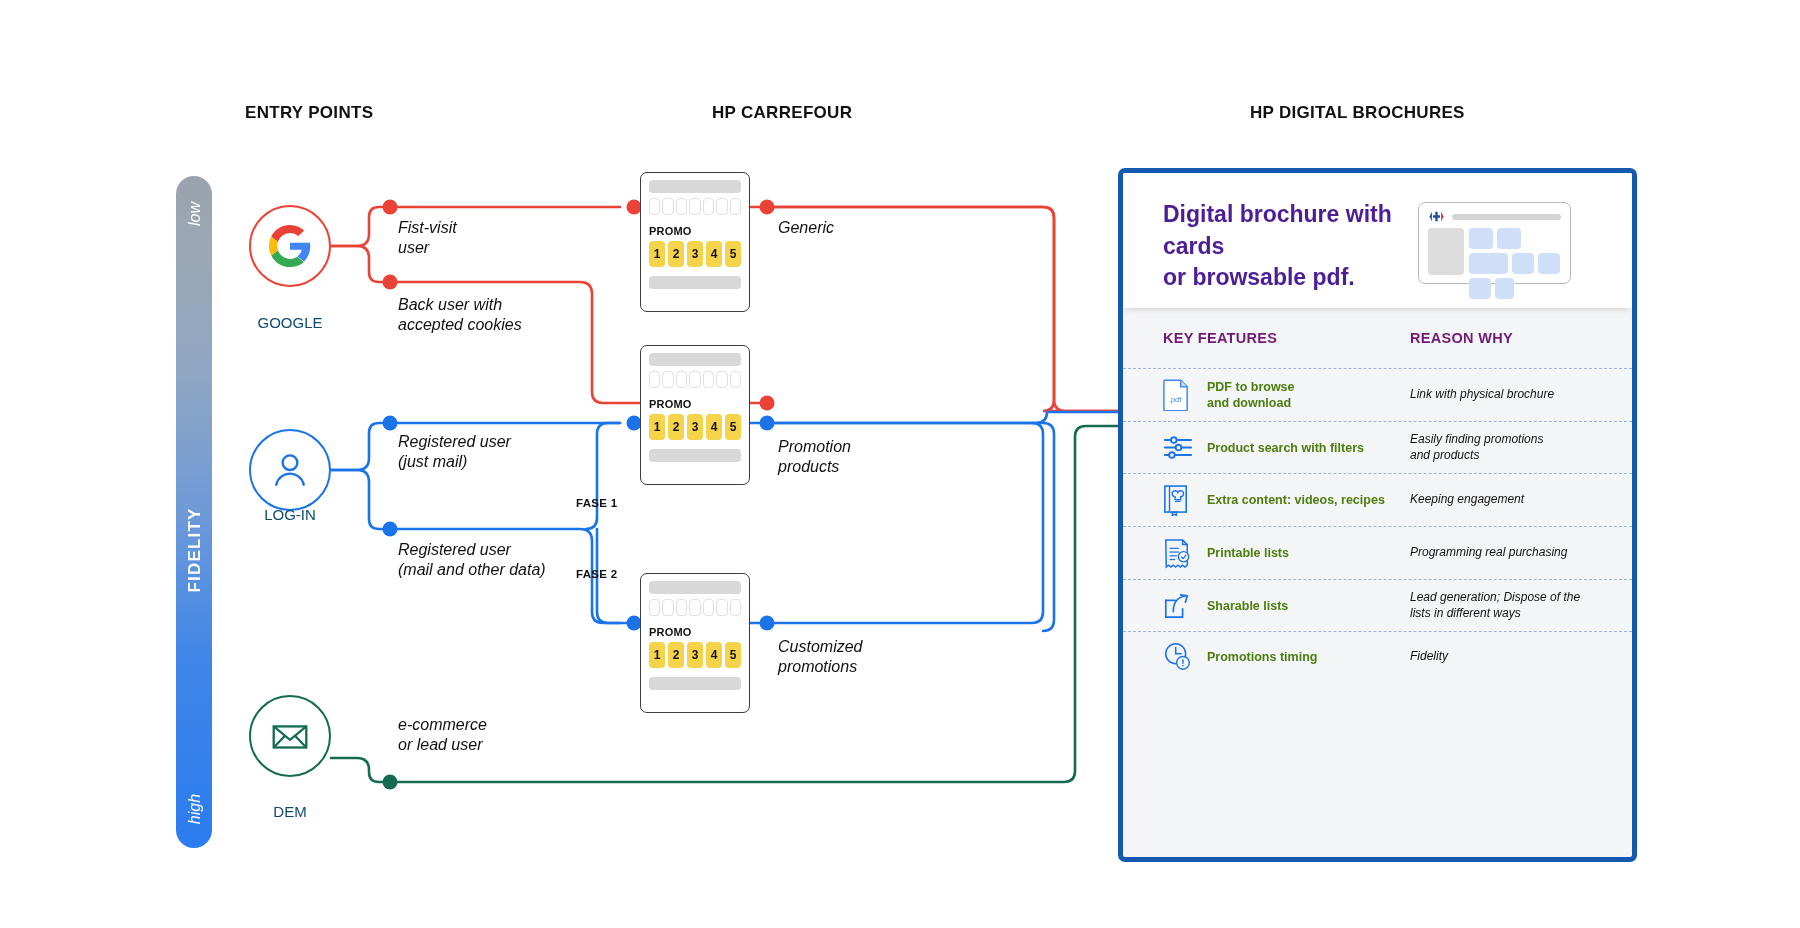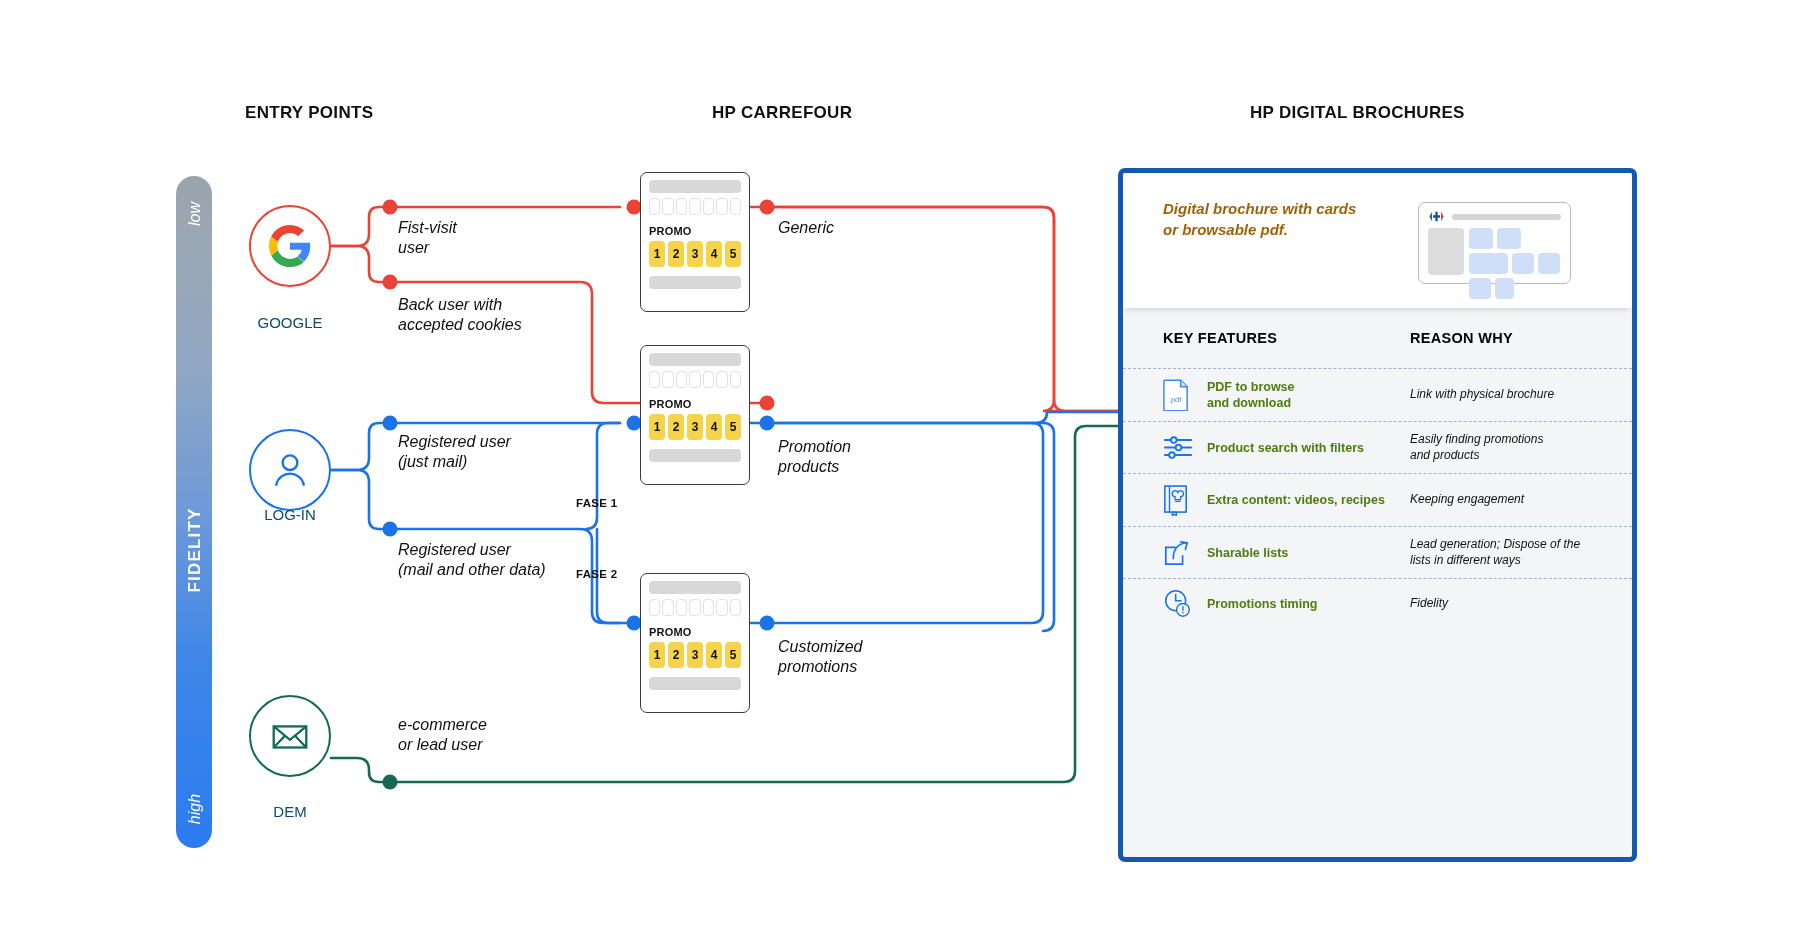--- a/index.html
+++ b/index.html
@@ -59,34 +59,34 @@
                  display:flex;align-items:center;justify-content:center;}
   .promo .botbar{height:13px;border-radius:4px;background:#d8d8d8;margin-top:9px;}
 
   
   #panel{position:absolute;left:1118px;top:168px;width:519px;height:694px;
          border:5px solid #1558b0;border-radius:7px;background:#f4f5f6;
          box-sizing:border-box;overflow:hidden;}
   #panel-head{height:135px;background:#ffffff;box-sizing:border-box;
               padding:26px 0 0 40px;display:flex;align-items:flex-start;
               box-shadow:0 3px 7px -3px rgba(0,0,0,.22);}
-  #panel-title{font-size:15px;font-weight:bold;line-height:1.38;width:245px;color:#a16207;
-               white-space:pre-line;font-style:italic;}
+  #panel-title{font-size:23px;font-weight:bold;line-height:1.38;width:245px;color:#4c1d95;
+               white-space:pre-line;}
   
   #thumb{width:153px;height:82px;border:1.4px solid #b9b9b9;border-radius:7px;
          background:#fff;box-sizing:border-box;padding:8px 9px;margin-left:10px;margin-top:3px;}
   #thumb .trow1{display:flex;align-items:center;gap:7px;}
   #thumb .tbar{flex:1;height:6px;border-radius:3px;background:#d5d5d5;}
   #thumb .tgrid{display:flex;gap:5px;margin-top:6px;}
   #thumb .tbig{width:36px;height:47px;border-radius:4px;background:#dcdcdc;}
   #thumb .tcells{flex:1;display:flex;flex-wrap:wrap;gap:4px;align-content:flex-start;}
   #thumb .c{height:21px;border-radius:4px;background:#cfdff7;}
 
   #cols{display:flex;padding:22px 0 0 40px;}
-  .colh{font-size:14.5px;font-weight:bold;letter-spacing:.3px;color:#000000;}
+  .colh{font-size:14.5px;font-weight:bold;letter-spacing:.3px;color:#701a75;}
   #colh-key{width:247px;}
   .feat-row{display:flex;align-items:center;padding:10px 0 10px 40px;
             border-top:1.6px dashed #9db4d6;min-height:38px;box-sizing:border-box;}
   .fi{width:44px;flex:0 0 44px;display:flex;align-items:center;}
   .fname{width:203px;font-size:12.5px;font-weight:bold;line-height:1.28;color:#4d7c0f;
          white-space:pre-line;}
   .freason{font-size:12px;font-style:italic;line-height:1.3;color:#111;white-space:pre-line;}
 </style>
 </head>
 <body>
@@ -337,20 +337,38 @@
             <path d="M7 2 v28" stroke="#1a73e8" stroke-width="1.5"></path>
             <path d="M16 9 a3.2 3.2 0 1 1 3 4.5 v3 h-6 v-3 a3.2 3.2 0 1 1 3 -4.5z" fill="none" stroke="#1a73e8" stroke-width="1.4"></path>
             <path d="M13 18.5 h6" stroke="#1a73e8" stroke-width="1.4"></path>
             <path d="M10 30 v4 l2.2 -1.8 L14.4 34 v-4z" fill="none" stroke="#1a73e8" stroke-width="1.4"></path>
           </svg>
         </span>
         <span class="fname">Extra content: videos, recipes</span>
         <span class="freason">Keeping engagement</span>
       </div>
 
+      <div class="feat-row">
+        <span class="fi">
+          <svg viewBox="0 0 30 34" width="28" height="32">
+            <path d="M3 3 h18 l5 5 v22 l-2.5 2 -2.5 -2 -2.5 2 -2.5 -2 -2.5 2 -2.5 -2 -2.5 2 -2.5 -2 -2.5 2 Z" fill="none" stroke="#1a73e8" stroke-width="1.6"></path>
+            <path d="M21 3 v5 h5" fill="none" stroke="#1a73e8" stroke-width="1.6"></path>
+            <g stroke="#1a73e8" stroke-width="1.3">
+                <path d="M7 12 h10"></path>
+                <path d="M7 16 h10"></path>
+                <path d="M7 20 h8"></path>
+                <path d="M7 24 h6"></path>
+              </g>
+            <circle cx="22" cy="21" r="5.5" fill="#fff" stroke="#1a73e8" stroke-width="1.5"></circle>
+            <path d="M19.5 21 l2 2 l3.5 -4" fill="none" stroke="#1a73e8" stroke-width="1.5"></path>
+          </svg>
+        </span>
+        <span class="fname">Printable lists</span>
+        <span class="freason">Programming real purchasing</span>
+      </div>
 
       <div class="feat-row">
         <span class="fi">
           <svg viewBox="0 0 30 30" width="28" height="28">
             <path d="M3 9 v18 h18 v-9" fill="none" stroke="#1a73e8" stroke-width="1.8" stroke-linecap="round"></path>
             <path d="M3 9 h10" fill="none" stroke="#1a73e8" stroke-width="1.8" stroke-linecap="round"></path>
             <path d="M11 21 C11 10 17 5 25 4" fill="none" stroke="#1a73e8" stroke-width="1.8" stroke-linecap="round"></path>
             <path d="M19 3 L26 4 L24 11" fill="none" stroke="#1a73e8" stroke-width="1.8" stroke-linecap="round" stroke-linejoin="round"></path>
           </svg>
         </span>

